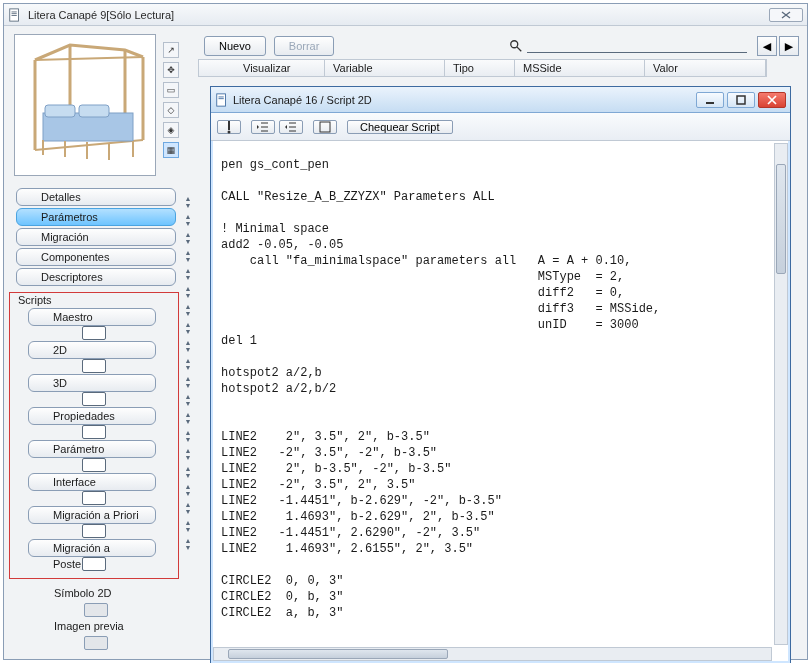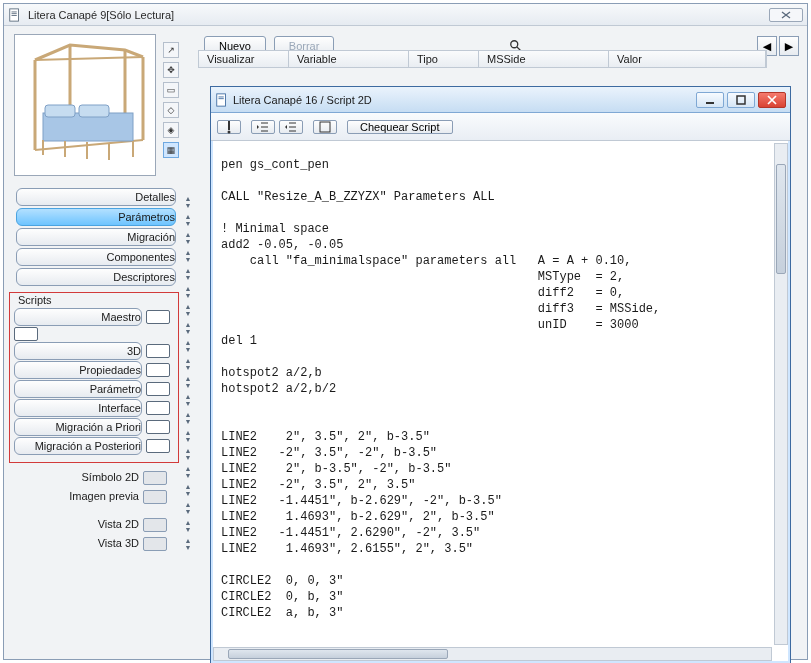--- a/index.html
+++ b/index.html
@@ -14,38 +14,38 @@
 
   .left-col { position: absolute; left:5px; top:8px; width: 174px; }
   .preview { width: 142px; height: 142px; border: 1px solid #9aa7b8; background: #fff; position: relative; margin-left:5px;}
   .preview svg { width:100%; height:100%; }
 
   .tool-col { position: absolute; left: 154px; top: 8px; width: 18px; }
   .tool-col .tbtn { width: 16px; height: 16px; margin-bottom: 4px; border: 1px solid #b5bfcc; background: #f4f6f9; display:flex; align-items:center; justify-content:center; font-size:9px; color:#333;}
   .tool-col .tbtn.sel { background: #cfe6ff; border-color:#6fa8e0; }
 
   .nav-list { margin-top: 8px; }
-  .nav-btn { display:block; width: 160px; height: 18px; margin: 2px auto; border: 1px solid #8a9db5; border-radius: 6px; background: linear-gradient(#fefefe,#e7ebf0); text-align:right; line-height:16px; color:#1a1a1a; cursor:pointer;}
+  .nav-btn { display:block; width: 160px; height: 18px; margin: 2px auto; border: 1px solid #8a9db5; border-radius: 6px; background: linear-gradient(#fefefe,#e7ebf0); text-align:left; line-height:16px; color:#1a1a1a; cursor:pointer;padding-left:24px;}
   .nav-btn.sel { background: linear-gradient(#b3e0ff,#6ec4ff); border-color:#4aa3e0; }
 
   .scripts-group { border: 1px solid #d23a3a; margin-top: 6px; padding: 2px 2px 6px 2px; position: relative; width:170px;}
   .scripts-group .legend { position:relative; top:-1px; left:4px; color:#1a1a1a; background:#f1f3f5; padding:0 2px; display:inline-block;}
-  .script-row { display:flex; align-items:center; margin:1px 2px; }
+  .script-row { display:flex; align-items:center; margin:1px 2px;flex-direction:column; }
   .script-row .nav-btn { width: 128px; margin:0 4px 0 0;}
   .right-chip { width: 24px; height: 14px; border:1px solid #5a6a7c; background:#fff; border-radius:2px;}
   .right-chip.gray { background:#e3e6ea; border-color:#8a9db5;}
 
   .top-toolbar { position:absolute; left:200px; right:8px; top:8px; height:24px; display:flex; align-items:center;}
   .btn { height:20px; padding:0 14px; border:1px solid #8a9db5; background:linear-gradient(#fefefe,#e7ebf0); border-radius:3px; margin-right:8px; line-height:18px; cursor:pointer;}
   .btn.disabled { color:#9aa7b8; }
   .search-icon { margin-left:auto; margin-right:4px; width:14px; height:14px;}
   .search-line { border-bottom:1px solid #5a6a7c; width:220px; height:14px; margin-right:8px;}
   .nav-arrow { width:20px; height:20px; border:1px solid #8a9db5; background:linear-gradient(#fefefe,#e7ebf0); display:flex; align-items:center; justify-content:center; margin-left:2px; cursor:pointer;}
 
-  .col-headers { position:absolute; left:194px; right:40px; top:24px; height:18px; display:flex; border:1px solid #c0c9d4; background:linear-gradient(#fafbfc,#e9edf2);}
+  .col-headers { position:absolute; left:194px; right:40px; top:33px; height:18px; display:flex; border:1px solid #c0c9d4; background:linear-gradient(#fafbfc,#e9edf2);padding-left:36px;}
   .col-headers div { padding:2px 8px; border-right:1px solid #c0c9d4; color:#1a1a1a;}
 
   
   .script-win { position:absolute; left:206px; top:60px; width:581px; height:578px; border:1px solid #3d6aa0; background:#fff; box-shadow:0 0 0 2px #cfe6ff inset;}
   .script-titlebar { height:26px; background:linear-gradient(#eaf3fc,#c6ddf3); border-bottom:1px solid #7fa8d4; display:flex; align-items:center; padding:0 4px;}
   .script-titlebar .title { color:#1a1a1a; margin-left:4px;}
   .win-btns { margin-left:auto; display:flex;}
   .win-btn { width:28px; height:16px; margin-left:3px; border:1px solid #7fa8d4; border-radius:2px; display:flex; align-items:center; justify-content:center; background:linear-gradient(#f7fbff,#d6e6f5);}
   .win-btn.close { background:linear-gradient(#f57a6e,#d94333); border-color:#b3362a;}
   .win-btn svg { width:10px; height:10px;}
@@ -126,20 +126,21 @@
         <div class="nav-btn">Descriptores</div>
       </div>
 
       <div class="scripts-group">
         <span class="legend">Scripts</span>
         <div class="script-row">
             <div class="nav-btn">Maestro</div>
             <div class="right-chip"></div>
           </div>
         <div class="script-row">
+            <div class="nav-btn">2D</div>
             <div class="right-chip"></div>
           </div>
         <div class="script-row">
             <div class="nav-btn">3D</div>
             <div class="right-chip"></div>
           </div>
         <div class="script-row">
             <div class="nav-btn">Propiedades</div>
             <div class="right-chip"></div>
           </div>

